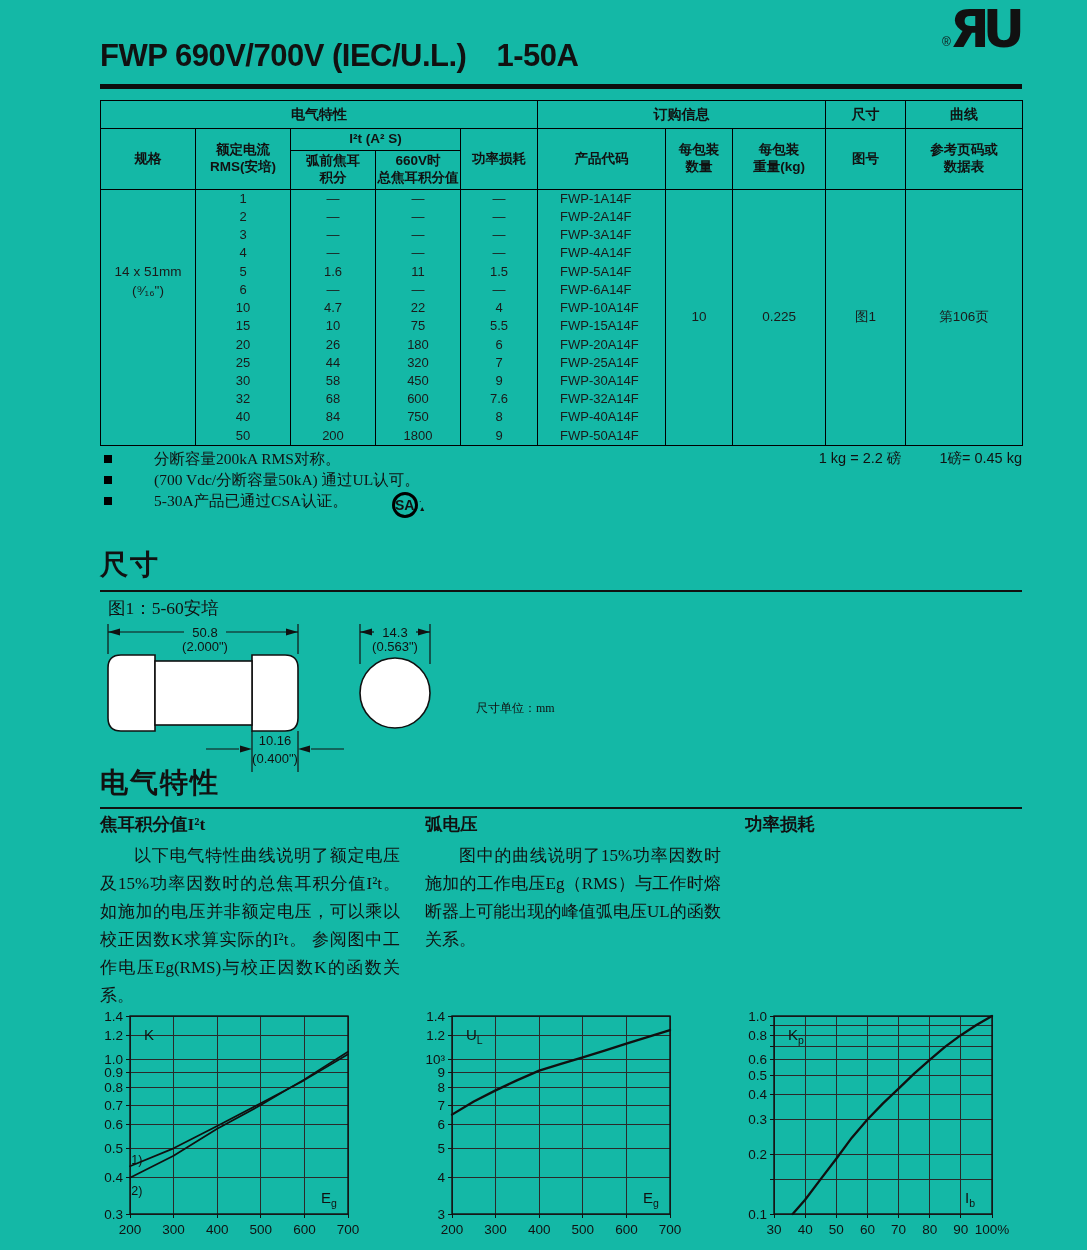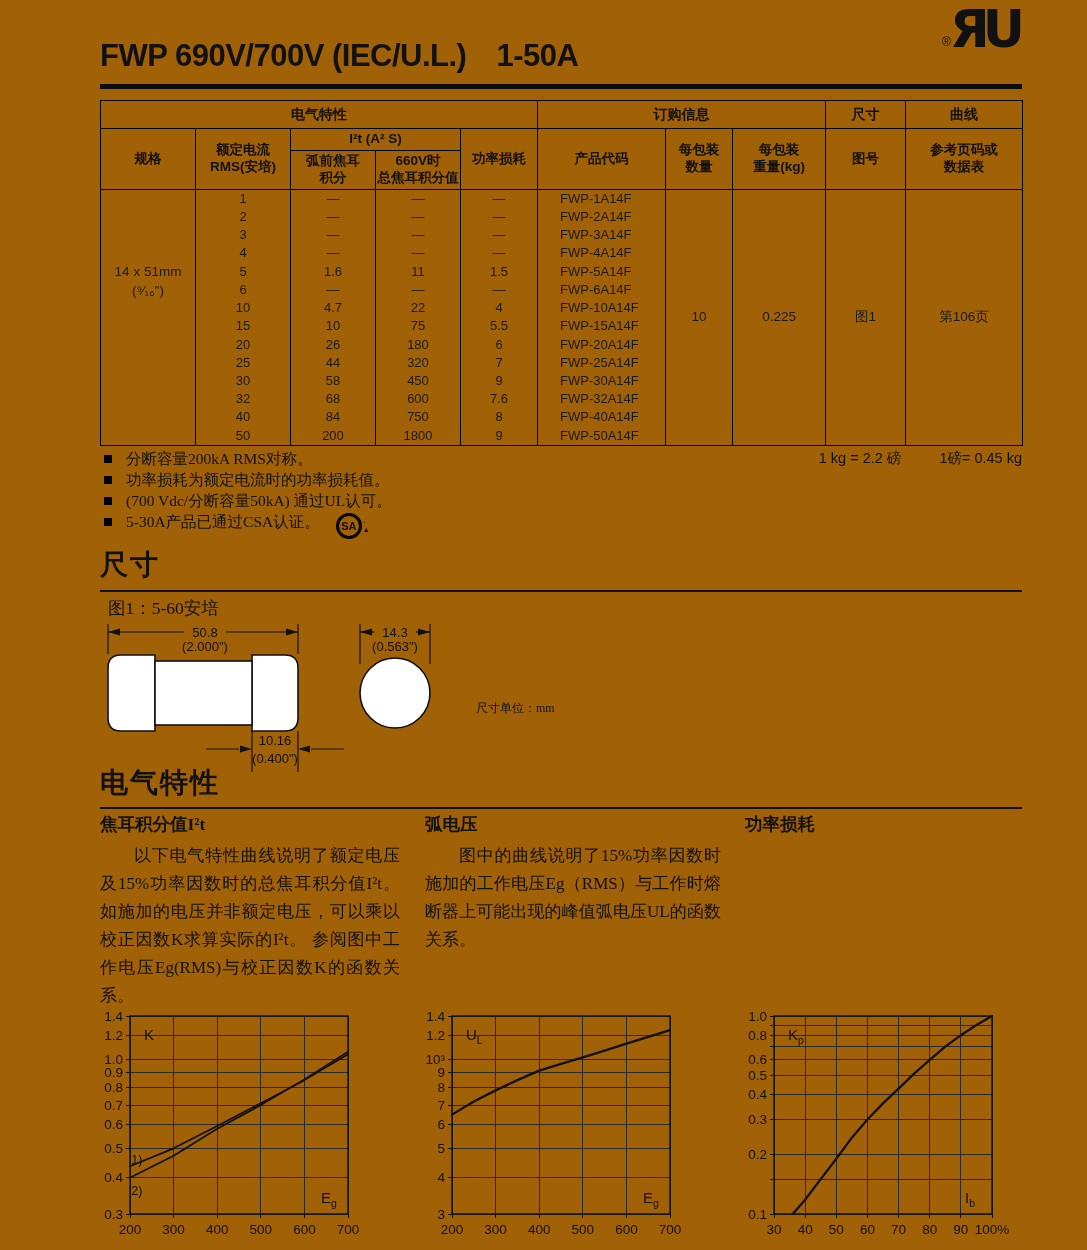--- a/index.html
+++ b/index.html
@@ -1,17 +1,17 @@
 <!DOCTYPE html>
 <html><head>
 <meta charset="utf-8">
 <style>
   html,body{margin:0;padding:0;background:#fff;}
   body{width:1087px;height:1250px;overflow:hidden;font-family:"Liberation Sans","DejaVu Sans",sans-serif;color:#111;}
-  .page{position:relative;width:1087px;height:1250px;background:#a16207;}
+  .page{position:relative;width:1087px;height:1250px;background:#14b8a6;}
 
   
   .title{position:absolute;left:100px;top:38px;font-weight:bold;font-size:31px;letter-spacing:-0.5px;white-space:nowrap;}
   .title .amp{margin-left:30px;}
   .title-rule{position:absolute;left:100px;top:84px;width:922px;height:5px;background:#0d0d0d;}
   .ul-mark{position:absolute;top:6px;right:62px;display:flex;align-items:flex-end;}
   .ul-reg{font-size:12px;margin-right:-1px;margin-bottom:3px;}
   .ul-letters{font-family:"DejaVu Sans",sans-serif;font-weight:900;font-size:52px;line-height:46px;letter-spacing:-7px;padding-right:7px;}
 
   
@@ -22,25 +22,25 @@
   table.fuse .h3-row th{height:34px;}
   table.fuse tbody td{border-left:1px solid #000;border-right:1px solid #000;border-top:none;border-bottom:none;
     text-align:center;font-size:13px;height:18.2px;line-height:18.2px;padding:0;color:#1a1a1a;}
   table.fuse tbody td.code{text-align:left;padding-left:22px;}
   table.fuse td.spec-cell{vertical-align:middle;font-size:13.5px;white-space:pre-line;}
   .spec-inner{position:relative;top:-36px;white-space:pre-line;line-height:1.45;}
   table.fuse td.mid{vertical-align:middle;font-size:13.5px;}
 
   
   .notes{position:absolute;left:102px;top:448px;width:640px;font-family:"Liberation Serif","DejaVu Serif",serif;font-size:15.5px;}
-  .note-line{display:flex;align-items:flex-start;line-height:21px;}
+  .note-line{display:flex;align-items:flex-start;line-height:21px;gap:28px;}
   .bullet{width:8px;height:8px;background:#000;flex:none;margin:7px 14px 0 2px;}
   .csa-wrap{display:inline-flex;align-items:center;margin-left:16px;position:relative;top:2px;}
   .csa-circle{display:inline-block;width:20px;height:20px;border:3px solid #000;border-radius:50%;
-    font-family:"Liberation Sans",sans-serif;font-weight:800;font-size:11px;line-height:20px;text-align:center;letter-spacing:0;}
+    font-family:"Liberation Sans",sans-serif;font-weight:800;font-size:14px;line-height:20px;text-align:center;letter-spacing:0;}
   .csa-side{display:inline-flex;flex-direction:column;font-size:9px;line-height:8px;margin-left:1px;font-family:"Liberation Sans",sans-serif;}
   .csa-tri{font-size:7px;}
   .kg-note{position:absolute;right:65px;top:449px;font-size:14.5px;white-space:nowrap;}
   .kg-note span{margin-left:34px;}
   .kg-note span:first-child{margin-left:0;}
 
   
   .sec-heading{position:absolute;left:100px;font-family:"Liberation Serif","DejaVu Serif",serif;font-weight:bold;font-size:28px;letter-spacing:2px;}
   .sec-rule{position:absolute;left:100px;width:922px;height:2px;background:#111;}
   .fig-caption{position:absolute;left:108px;top:596px;font-family:"Liberation Serif","DejaVu Serif",serif;font-size:17.5px;}
@@ -231,24 +231,20 @@
             <td class="code">FWP-50A14F</td>
           </tr>
         </tbody>
     </table>
   </div>
 
   <div class="notes">
       <div class="note-line">
         <span class="bullet"></span>
         <span class="note-text">分断容量200kA RMS对称。</span>
-      </div>
-      <div class="note-line">
-        <span class="bullet"></span>
-        <span class="note-text">功率损耗为额定电流时的功率损耗值。</span>
       </div>
       <div class="note-line">
         <span class="bullet"></span>
         <span class="note-text">(700 Vdc/分断容量50kA) 通过UL认可。</span>
       </div>
       <div class="note-line">
         <span class="bullet"></span>
         <span class="note-text">5-30A产品已通过CSA认证。</span>
         <span class="csa-wrap">
           <span class="csa-circle">SA</span>

